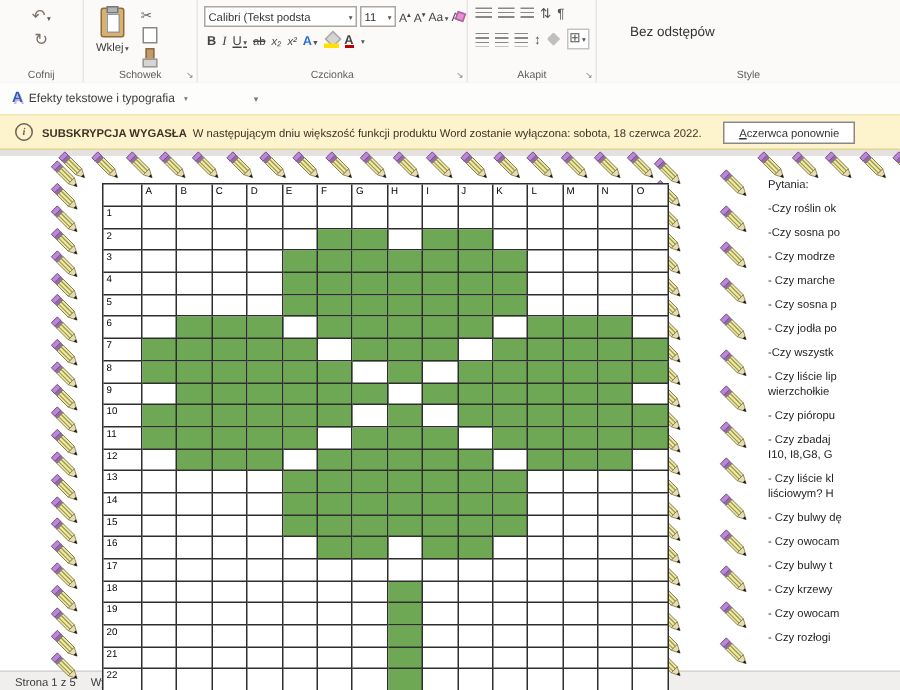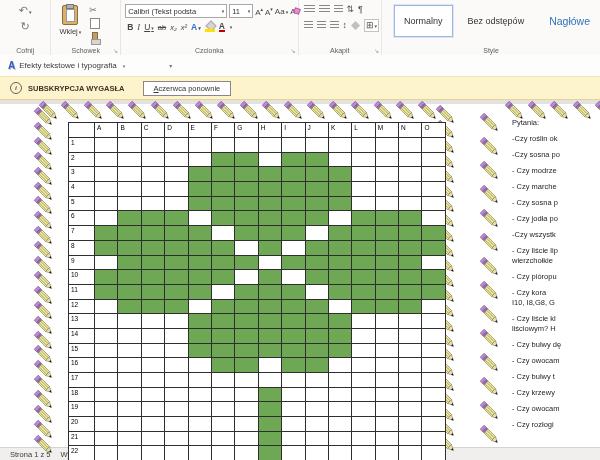--- a/index.html
+++ b/index.html
@@ -193,38 +193,37 @@
       <span class="pglyph">↕</span>
       <span class="ic-shade"></span>
       <span class="ic-borders"><span>⊞</span><span class="dd">▾</span></span>
     </div>
     <div class="rlabel">Akapit</div>
     <div class="launcher">↘</div>
   </div>
 
   <div class="rgroup g-style">
     <div class="stylerow">
-      <span class="stylebox sel">Normalny</span>
       <span class="stylebox">Bez odstępów</span>
-      <span class="stylebox heading">Nagłówe</span>
     </div>
     <div class="rlabel">Style</div>
   </div>
 </div>
 
 <div id="effectsbar">
   <span class="fxA">A</span>
   <span>Efekty tekstowe i typografia</span>
   <span class="fxchev">▾</span>
   <span class="collapsechev">▾</span>
 </div>
 
 <div id="banner">
   <span class="info-circ">i</span>
   <span class="ban-title">SUBSKRYPCJA WYGASŁA</span>
+  <span class="ban-msg">W następującym dniu większość funkcji produktu Word zostanie wyłączona: sobota, 18 czerwca 2022.</span>
   <button class="ban-btn"><u>A</u><span id="reactivate-rest">czerwca ponownie</span></button>
 </div>
 
 <div id="workspace">
   <div class="page" id="page-left">
     <div id="lp-top">
         <span class="pencil" style="left: 10px; top: -4px;"><svg width="22" height="22" viewBox="0 0 22 22">
             <g transform="rotate(45 11 11)">
               <rect x="0" y="8.2" width="3.2" height="5.6" fill="#bc85d6" stroke="#6a4d7d" stroke-width="0.6"></rect>
               <rect x="3.2" y="8.2" width="2.2" height="5.6" fill="#9468ad" stroke="#6a4d7d" stroke-width="0.4"></rect>
@@ -1523,21 +1522,21 @@
         <div>-Czy roślin ok</div>
         <div>-Czy sosna po</div>
         <div>- Czy modrze</div>
         <div>- Czy marche</div>
         <div>- Czy sosna p</div>
         <div>- Czy jodła po</div>
         <div>-Czy wszystk</div>
         <div>- Czy liście lip</div>
         <div class="cont">wierzchołkie</div>
         <div>- Czy pióropu</div>
-        <div>- Czy kora</div>
+        <div>- Czy zbadaj</div>
         <div class="cont">I10, I8,G8, G</div>
         <div>- Czy liście kl</div>
         <div class="cont">liściowym? H</div>
         <div>- Czy bulwy dę</div>
         <div>- Czy owocam</div>
         <div>- Czy bulwy t</div>
         <div>- Czy krzewy</div>
         <div>- Czy owocam</div>
         <div>- Czy rozłogi</div>
       </div>

